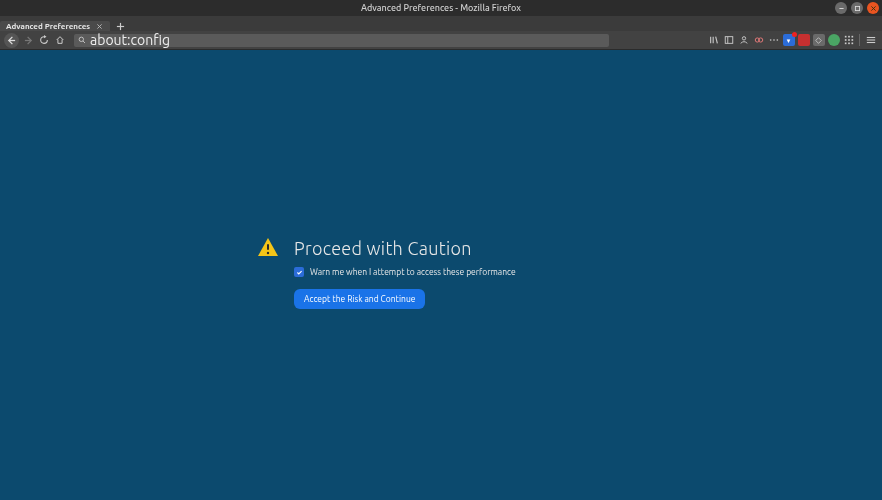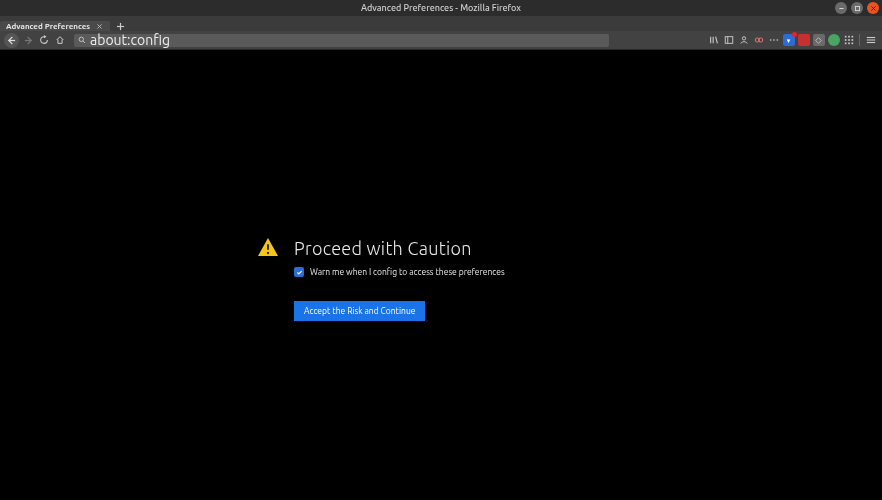--- a/index.html
+++ b/index.html
@@ -33,29 +33,29 @@
 .toolbar-right .icon-btn { width:15px; }
 .ext-badge { width:12px; height:12px; border-radius:2px; display:flex; align-items:center; justify-content:center; font-size:7px; position:relative;}
 .ext-badge.blue { background:#2b6cd8; }
 .ext-badge.red { background:#c73030; }
 .ext-badge.green { background:#4aa564; }
 .ext-badge.grey { background:#6a6a6a; }
 .ext-dot { position:absolute; top:-2px; right:-2px; width:5px; height:5px; background:#e22; border-radius:50%; }
 .sep { width:1px; height:12px; background:#666; margin:0 3px; }
 
 
-.content { position:absolute; left:0; right:0; top:50px; bottom:0; background:#000000; }
+.content { position:absolute; left:0; right:0; top:50px; bottom:0; background:#0c4a6e; }
 .warn-wrap { position:absolute; left:256px; top:186px; width:400px; }
 .warn-head { display:flex; align-items:center; gap:14px; }
 .page-title { color:#e8e8e8; font-size:18px; font-weight:300; letter-spacing:0.3px; }
 .page-desc { color:#e8e8e8; font-size:8.5px; margin-top:12px; margin-left:38px; }
 .check-row { display:flex; align-items:center; gap:6px; margin-top:7px; margin-left:38px; }
 .checkbox { width:10px; height:10px; background:#2b6cd8; border-radius:2px; display:flex; align-items:center; justify-content:center; color:#fff; font-size:7px; }
 .check-label { color:#e8e8e8; font-size:8.5px; }
-.accept-btn { margin-top:24px; margin-left:38px; background:#1a73e8; color:#fff; font-size:8.5px; padding:5px 10px; border-radius:0; display:inline-block; }
+.accept-btn { margin-top:12px; margin-left:38px; background:#1a73e8; color:#fff; font-size:8.5px; padding:5px 10px; border-radius:6px; display:inline-block; }
 
 svg { display:block; }
 </style>
 </head>
 <body>
 
 <div class="titlebar">
   <span class="titlebar-title">Advanced Preferences - Mozilla Firefox</span>
   <div class="win-controls">
     <div class="win-btn win-min">
@@ -214,19 +214,19 @@
         <circle cx="12" cy="17" r="1.2" fill="#2b2b2b"></circle>
       </svg>
       <div class="page-title">Proceed with Caution</div>
     </div>
     <div class="check-row">
       <div class="checkbox">
         <svg width="7" height="7" viewBox="0 0 10 10">
             <path d="M2 5 L4 7 L8 3" stroke="#fff" stroke-width="1.6" fill="none"></path>
           </svg>
       </div>
-      <span class="check-label">Warn me when I config to access these preferences</span>
+      <span class="check-label">Warn me when I attempt to access these performance</span>
     </div>
     <div class="accept-btn">
       <span>Accept the Risk and Continue</span>
     </div>
   </div>
 </div>
 
 </body></html>

